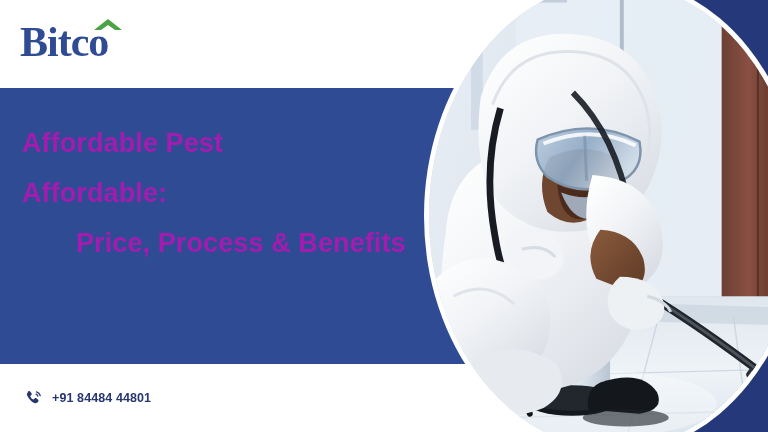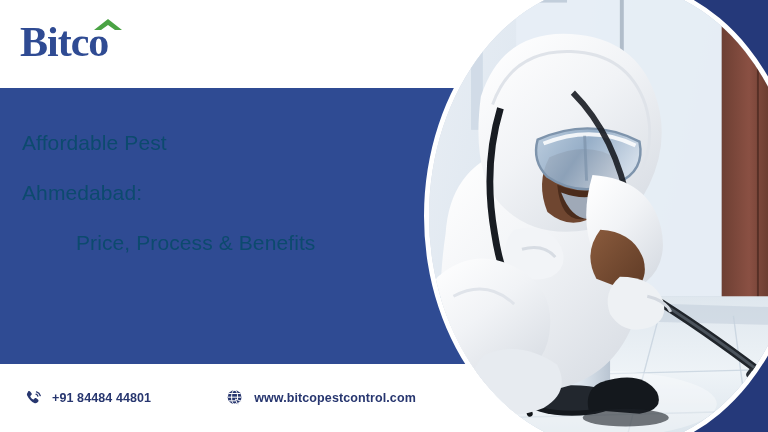--- a/index.html
+++ b/index.html
@@ -56,24 +56,24 @@
 
   
   #headline {
     position:absolute;
     left:22px; top:118px;
     width:430px;
     z-index:6;
     color:#ffffff;
   }
   .hl-line {
-    font-size:21px;
+    font-size:27px;
     line-height:50px;
-    font-weight:400;
-    color:#0c4a6e;
+    font-weight:700;
+    color:#a21caf;
     letter-spacing:.1px;
     white-space:nowrap;
   }
   .hl-line.indent { padding-left:8px;margin-left:46px; }
 
   
   #footer {
     position:absolute;
     left:0; bottom:0;
     width:100%; height:68px;
@@ -233,48 +233,33 @@
 
       <g>
         <path d="M74 16 L88 5 L102 16 L95 16 L88 11 L81 16 Z" fill="#4aa344"></path>
       </g>
       <text x="0" y="42" font-family="Liberation Serif, serif" font-size="42" font-weight="bold" fill="#2f4b93" letter-spacing="-1">Bitco</text>
     </svg>
   </div>
 
   <div id="headline">
     <div class="hl-line">Affordable Pest</div>
-    <div class="hl-line">Ahmedabad:</div>
+    <div class="hl-line">Affordable:</div>
     <div class="hl-line indent">Price, Process &amp; Benefits</div>
   </div>
 
   <div id="footer">
 
     <div class="contact" id="contact-phone">
       <span class="ico">
         <svg width="19" height="19" viewBox="0 0 24 24" aria-hidden="true">
           <path d="M5.2 3.2c.8-.8 2.1-.7 2.8.2l1.5 2c.5.7.4 1.7-.3 2.3l-.9.8c-.3.3-.4.8-.2 1.2.6 1.3 1.8 2.6 3.2 3.4.4.2.9.1 1.2-.2l.8-.9c.6-.7 1.6-.8 2.3-.3l2 1.5c.9.7 1 2 .2 2.8l-1 1c-1 1-2.5 1.3-3.8.8C10 16.4 6 12.7 4 8.2c-.6-1.3-.3-2.9.7-3.9l.5-1.1z" fill="#27366f"></path>
           <path d="M15.8 3.6c2.3.6 4.1 2.4 4.7 4.7" stroke="#27366f" stroke-width="1.7" fill="none" stroke-linecap="round"></path>
           <path d="M15.2 6.6c1.1.4 2 1.3 2.3 2.4" stroke="#27366f" stroke-width="1.7" fill="none" stroke-linecap="round"></path>
         </svg>
       </span>
       <span>+91 84484 44801</span>
     </div>
 
-    <div class="contact" id="contact-web">
-      <span class="ico">
-        <svg width="20" height="20" viewBox="0 0 24 24" aria-hidden="true">
-          <circle cx="11.5" cy="11" r="8.3" fill="#27366f"></circle>
-          <g stroke="#ffffff" stroke-width="1.25" fill="none">
-            <ellipse cx="11.5" cy="11" rx="3.6" ry="8.3"></ellipse>
-            <line x1="3.2" y1="11" x2="19.8" y2="11"></line>
-            <line x1="4.6" y1="6.6" x2="18.4" y2="6.6"></line>
-            <line x1="4.6" y1="15.4" x2="18.4" y2="15.4"></line>
-          </g>
-          <path d="M12.4 13.2 L19.6 16.1 L16.6 17.2 L15.8 20.6 Z" fill="#27366f" stroke="#ffffff" stroke-width="1"></path>
-        </svg>
-      </span>
-      <span>www.bitcopestcontrol.com</span>
-    </div>
 
   </div>
 
 </div>
 
 </body></html>

